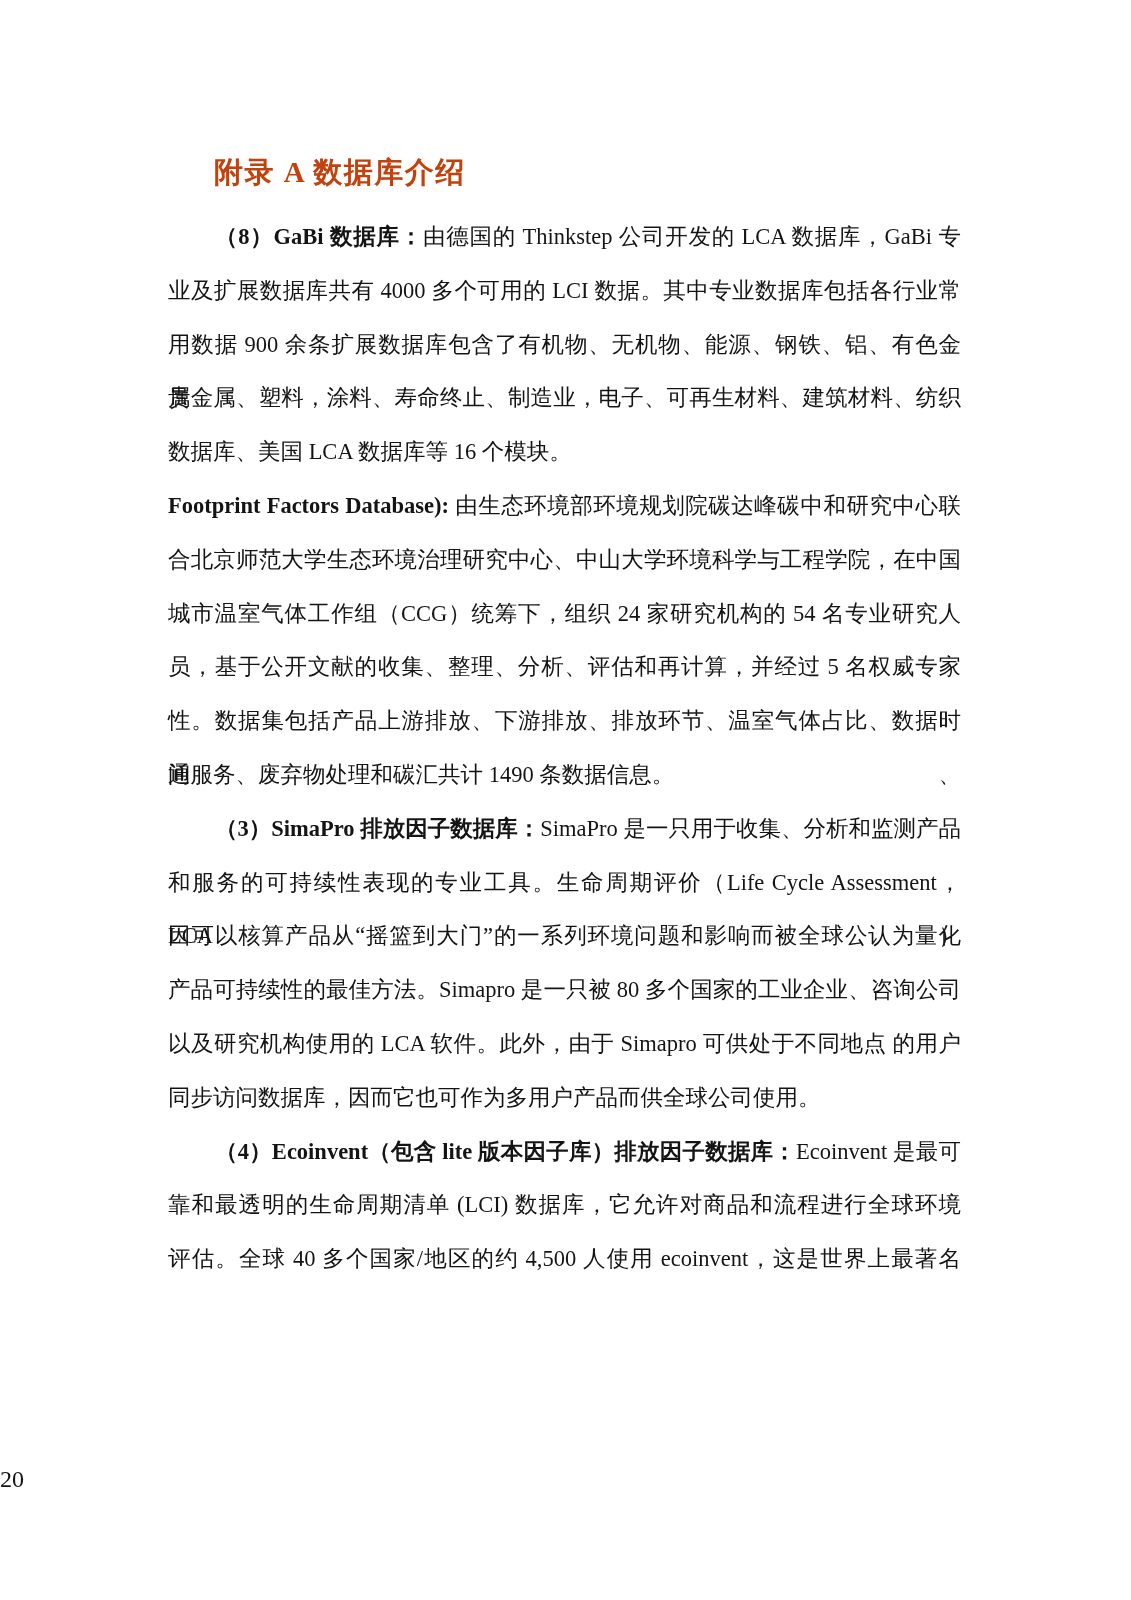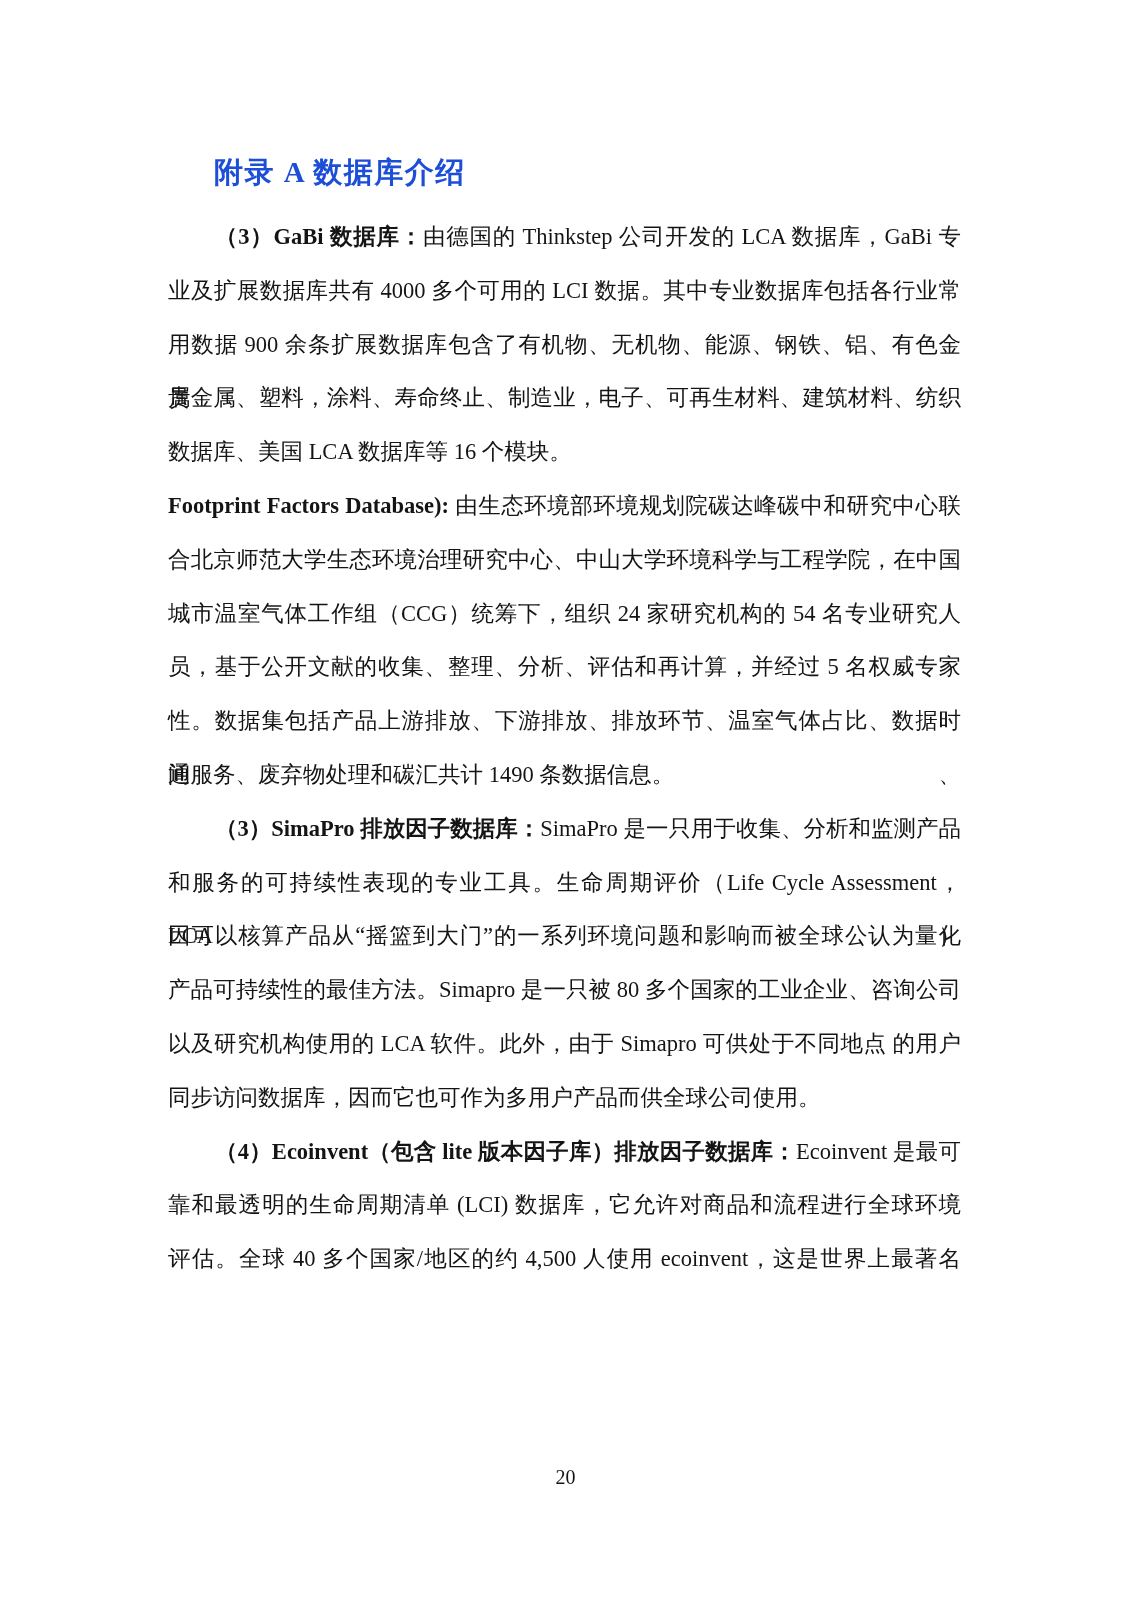--- a/index.html
+++ b/index.html
@@ -3,44 +3,44 @@
 <meta charset="utf-8">
 <style>
   html,body{margin:0;padding:0;background:#e8e8e8;}
   .page{
     width:1131px;height:1600px;background:#ffffff;position:relative;
     margin:0 auto;font-family:"Liberation Serif","DejaVu Serif",serif;color:#141414;
     overflow:hidden;
   }
   .doc-title{
     position:absolute;left:214px;top:153px;
-    font-size:29px;font-weight:bold;letter-spacing:1.5px;color:#1d4ed8;
+    font-size:29px;font-weight:bold;letter-spacing:1.5px;color:#c2410c;
   }
   .doc-content{
     position:absolute;left:168px;top:210px;width:793px;
   }
   .text-line{
     height:53.8px;line-height:53.8px;font-size:22.5px;
     text-align:justify;text-align-last:justify;
   }
   .text-line.nojust{text-align:center;text-align-last:left;}
   .text-line.indent{text-indent:47px;}
   .seg-bold{font-weight:bold;}
   .page-number{
     position:absolute;top:1466px;left:0;width:1131px;
-    text-align:center;font-size:20px;color:#141414;
+    font-size:24px;color:#141414;
   }
 </style>
 </head>
 <body>
 
 <div class="page">
   <div class="doc-title">附录 A  数据库介绍</div>
   <div class="doc-content">
-      <div class="text-line indent"><span class="seg-bold">（3）GaBi 数据库：</span><span class="seg-normal">由德国的 Thinkstep 公司开发的 LCA 数据库，GaBi 专</span></div>
+      <div class="text-line indent"><span class="seg-bold">（8）GaBi 数据库：</span><span class="seg-normal">由德国的 Thinkstep 公司开发的 LCA 数据库，GaBi 专</span></div>
       <div class="text-line"><span class="seg-normal">业及扩展数据库共有 4000 多个可用的 LCI 数据。其中专业数据库包括各行业常</span></div>
       <div class="text-line"><span class="seg-normal">用数据 900 余条扩展数据库包含了有机物、无机物、能源、钢铁、铝、有色金属、</span></div>
       <div class="text-line"><span class="seg-normal">贵金属、塑料，涂料、寿命终止、制造业，电子、可再生材料、建筑材料、纺织</span></div>
       <div class="text-line nojust"><span class="seg-normal">数据库、美国 LCA 数据库等 16 个模块。</span></div>
       <div class="text-line"><span class="seg-bold">Footprint Factors Database): </span><span class="seg-normal">由生态环境部环境规划院碳达峰碳中和研究中心联</span></div>
       <div class="text-line"><span class="seg-normal">合北京师范大学生态环境治理研究中心、中山大学环境科学与工程学院，在中国</span></div>
       <div class="text-line"><span class="seg-normal">城市温室气体工作组（CCG）统筹下，组织 24 家研究机构的 54 名专业研究人</span></div>
       <div class="text-line"><span class="seg-normal">员，基于公开文献的收集、整理、分析、评估和再计算，并经过 5 名权威专家</span></div>
       <div class="text-line"><span class="seg-normal">性。数据集包括产品上游排放、下游排放、排放环节、温室气体占比、数据时间、</span></div>
       <div class="text-line nojust"><span class="seg-normal">通服务、废弃物处理和碳汇共计 1490 条数据信息。</span></div>

